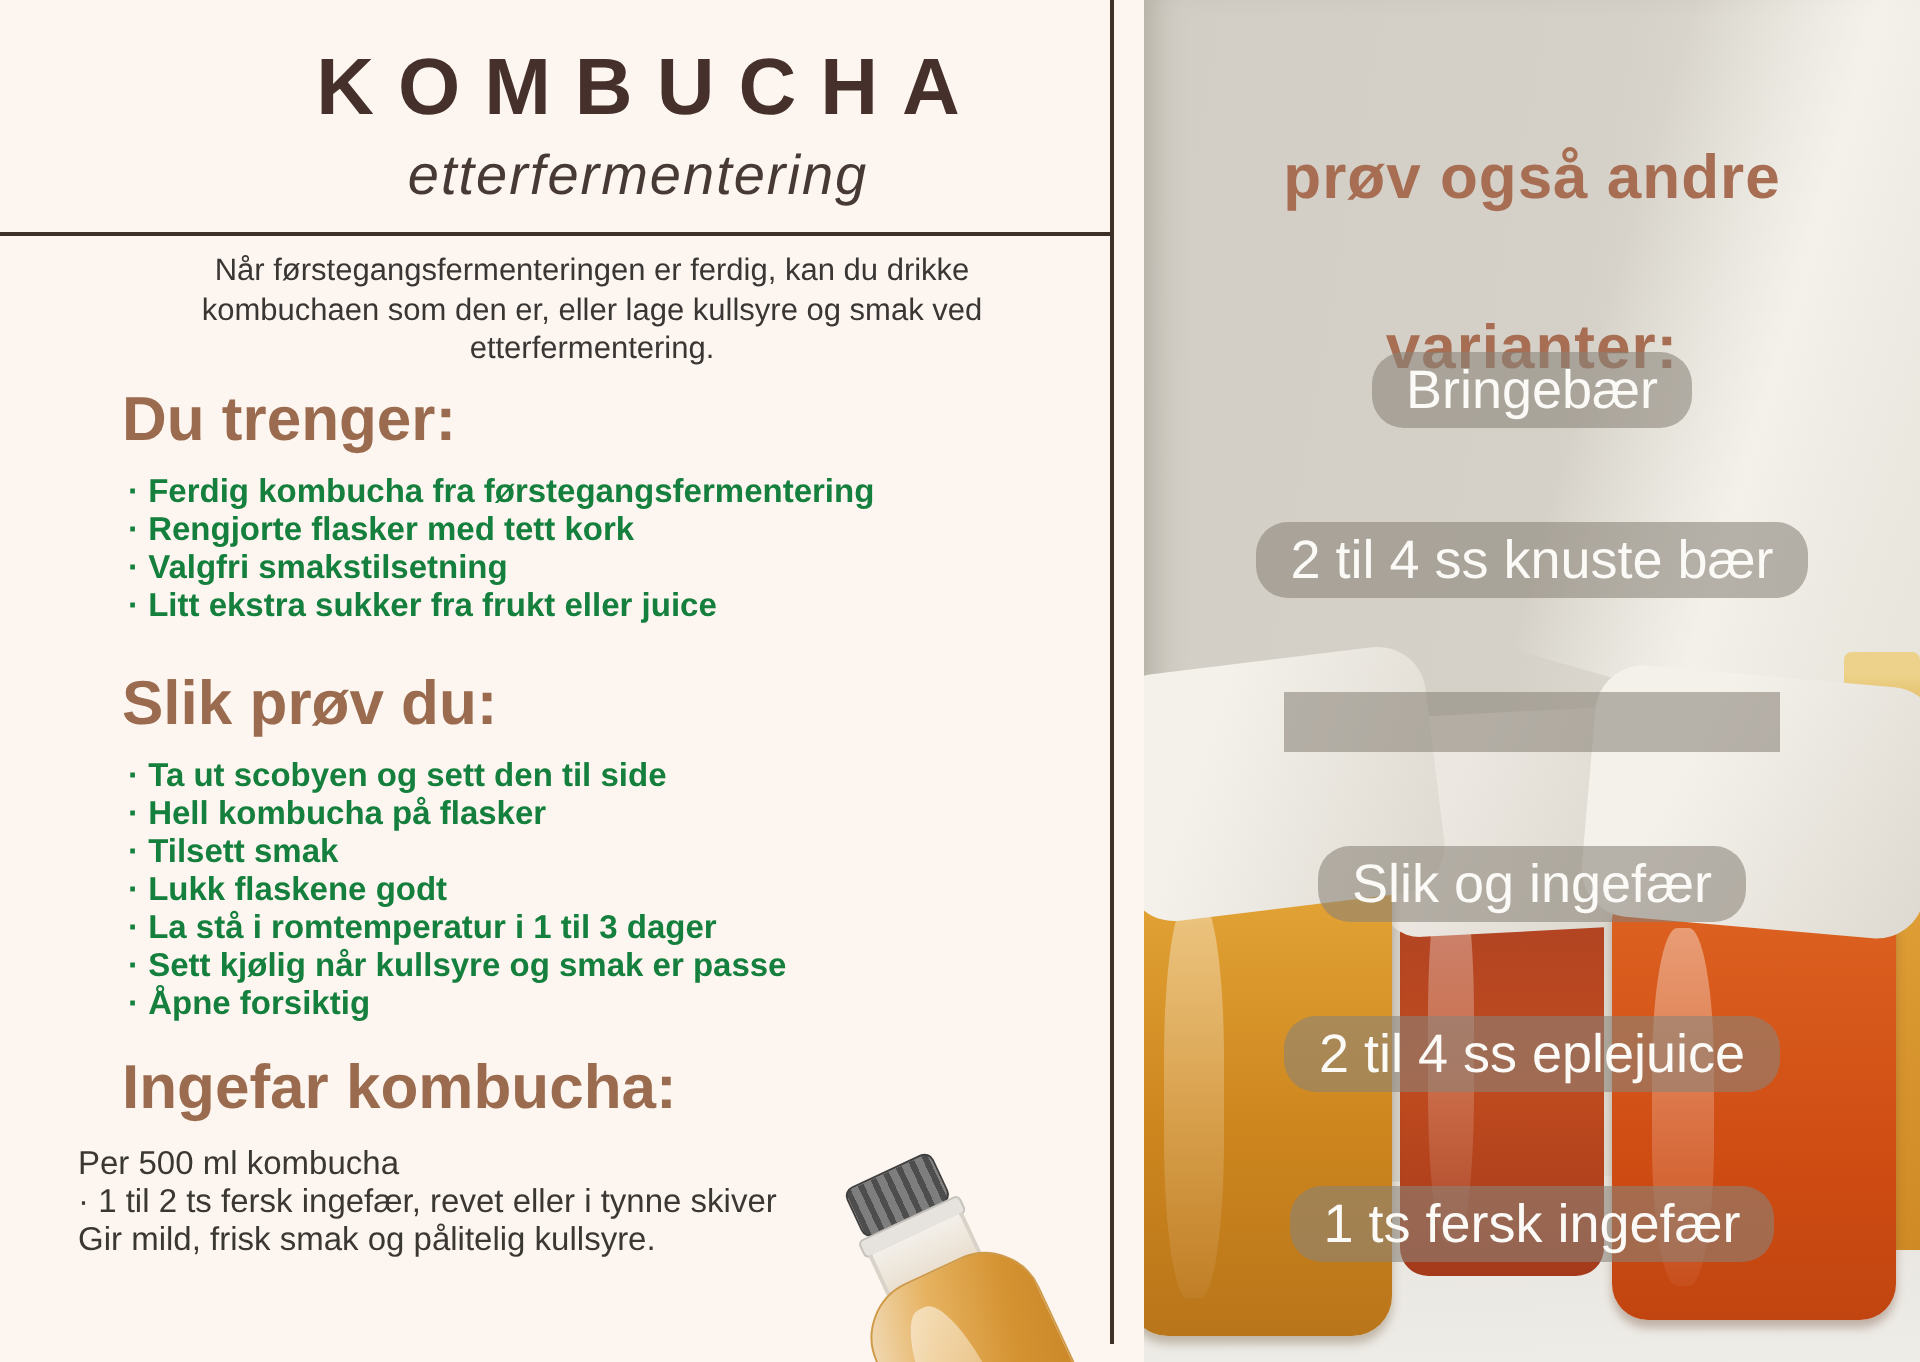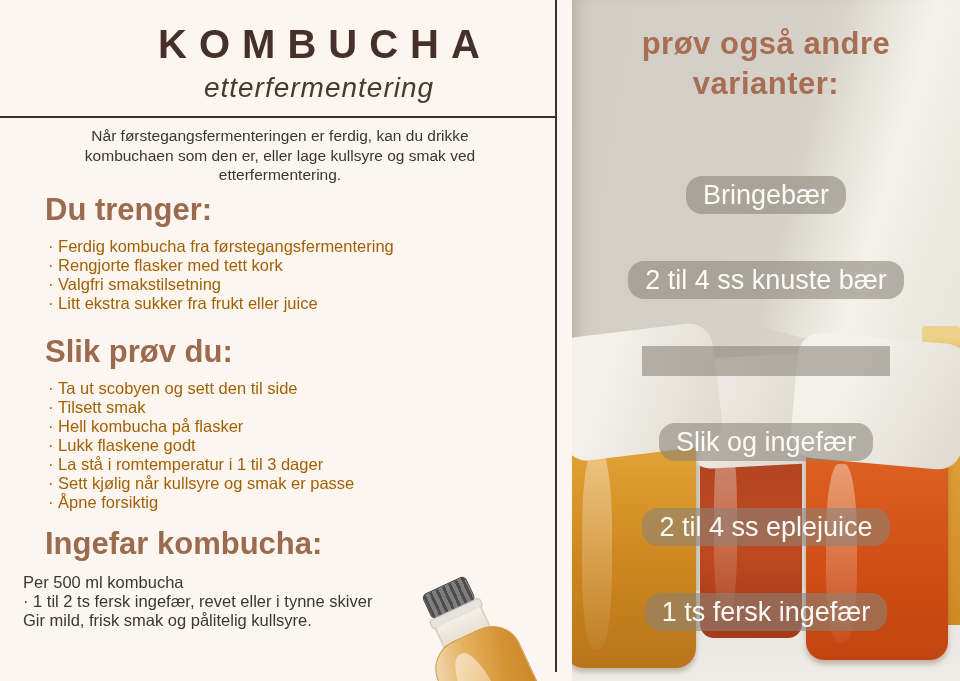--- a/index.html
+++ b/index.html
@@ -12,33 +12,33 @@
 
   
   .left-panel { position:absolute; left:0; top:0; width:572px; height:681px; background:#fdf6f0; }
   .v-divider { position:absolute; left:555px; top:0; width:2px; height:672px; background:#3d3029; }
   .h-divider { position:absolute; left:0; top:116px; width:557px; height:2px; background:#3d3029; }
 
   .title-block { position:absolute; left:0; top:0; width:638px; text-align:center; padding-top:22px; }
   .main-title { font-size:40px; font-weight:700; letter-spacing:12px; color:#46302c; padding-left:12px; }
   .subtitle { font-size:28px; font-weight:400; color:#473a34; margin-top:5px; letter-spacing:1px;font-style:italic; }
 
-  .content { position:absolute; left:0; top:122px; width:560px; }
+  .content { position:absolute; left:16px; top:122px; width:560px; }
   .intro {
     width:418px; margin:4px auto 0 auto; text-align:center;
     font-size:15.5px; line-height:1.26; font-weight:500; color:#3a3633;
   }
   .section-heading {
     font-size:31px; font-weight:700; color:#9b6b4f; padding-left:45px;
   }
   .heading-1 { margin-top:7px; }
   .heading-2 { margin-top:21px; }
   .heading-3 { margin-top:14px; }
   .item-list { margin-top:9px; padding-left:48px; }
-  .list-item { font-size:16.5px; line-height:19px; font-weight:400; color:#a16207; }
+  .list-item { font-size:16.5px; line-height:19px; font-weight:700; color:#15803d; }
   .list-item::before { content:"·\00a0"; }
   .plain-lines { margin-top:11px; padding-left:23px; }
   .plain-line { font-size:16.5px; line-height:19px; font-weight:500; color:#3b3733; }
 
   
   .bottle {
     position:absolute; left:400px; top:582px; width:96px; height:250px;
     transform:rotate(-25deg); transform-origin:53px 13px; z-index:3;
   }
   .bottle-cap {
@@ -106,21 +106,21 @@
     position:absolute; left:350px; top:326px; width:38px; height:90px; border-radius:4px;
     background:linear-gradient(#ecd28a 12%,#d8a63d 55%,#c99430);
   }
   .sliver-right {
     position:absolute; left:374px; top:430px; width:14px; height:195px;
     background:linear-gradient(#e0a037,#cf8a26);
   }
 
   
   .photo-title { position:absolute; left:0; width:100%; top:24px; text-align:center; z-index:5; }
-  .photo-title-line { font-size:31px; font-weight:700; color:#a76e53; line-height:40px; letter-spacing:.5px; }
+  .photo-title-line { font-size:31px; font-weight:700; color:#a76e53; line-height:40px; letter-spacing:.5px;margin-top:45px; }
 
   .blob { position:absolute; left:0; width:100%; display:flex; flex-direction:column; align-items:center; z-index:6; }
   .blob-1 { top:176px;gap:47px; }
   .blob-2 { top:430px; }
   .pill {
     background:rgba(137,131,121,.58); border-radius:16px; padding:0 17px;
     font-size:27px; line-height:38px; color:#fbfaf7; white-space:nowrap; text-align:center;
   }
   .bridge { width:248px; height:30px; background:rgba(137,131,121,.58); }
 </style>
@@ -144,22 +144,22 @@
       <div class="item-list">
         <div class="list-item">Ferdig kombucha fra førstegangsfermentering</div>
         <div class="list-item">Rengjorte flasker med tett kork</div>
         <div class="list-item">Valgfri smakstilsetning</div>
         <div class="list-item">Litt ekstra sukker fra frukt eller juice</div>
       </div>
 
       <div class="section-heading heading-2">Slik prøv du:</div>
       <div class="item-list">
         <div class="list-item">Ta ut scobyen og sett den til side</div>
+        <div class="list-item">Hell kombucha på flasker</div>
         <div class="list-item">Tilsett smak</div>
-        <div class="list-item">Hell kombucha på flasker</div>
         <div class="list-item">Lukk flaskene godt</div>
         <div class="list-item">La stå i romtemperatur i 1 til 3 dager</div>
         <div class="list-item">Sett kjølig når kullsyre og smak er passe</div>
         <div class="list-item">Åpne forsiktig</div>
       </div>
 
       <div class="section-heading heading-3">Ingefar kombucha:</div>
       <div class="plain-lines">
         <div class="plain-line">Per 500 ml kombucha</div>
         <div class="plain-line">· 1 til 2 ts fersk ingefær, revet eller i tynne skiver</div>

